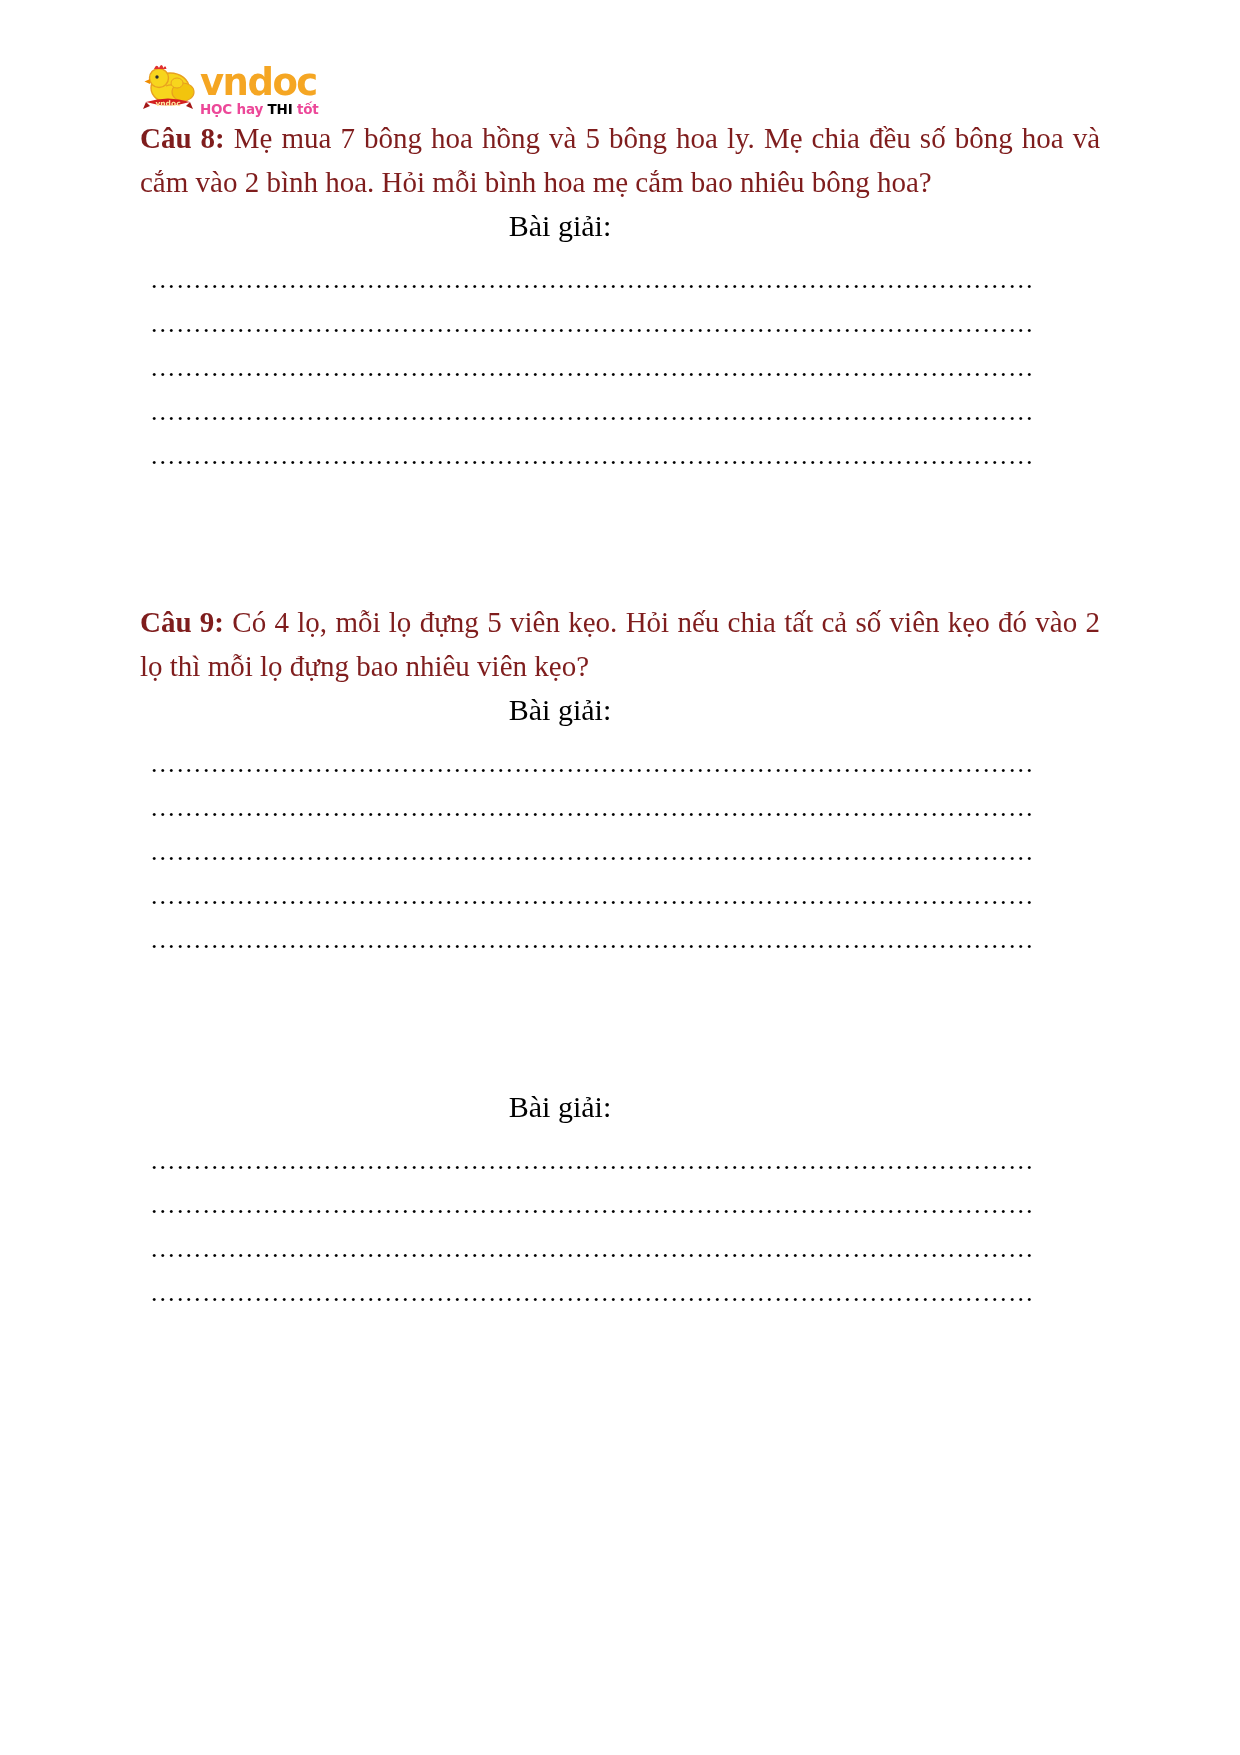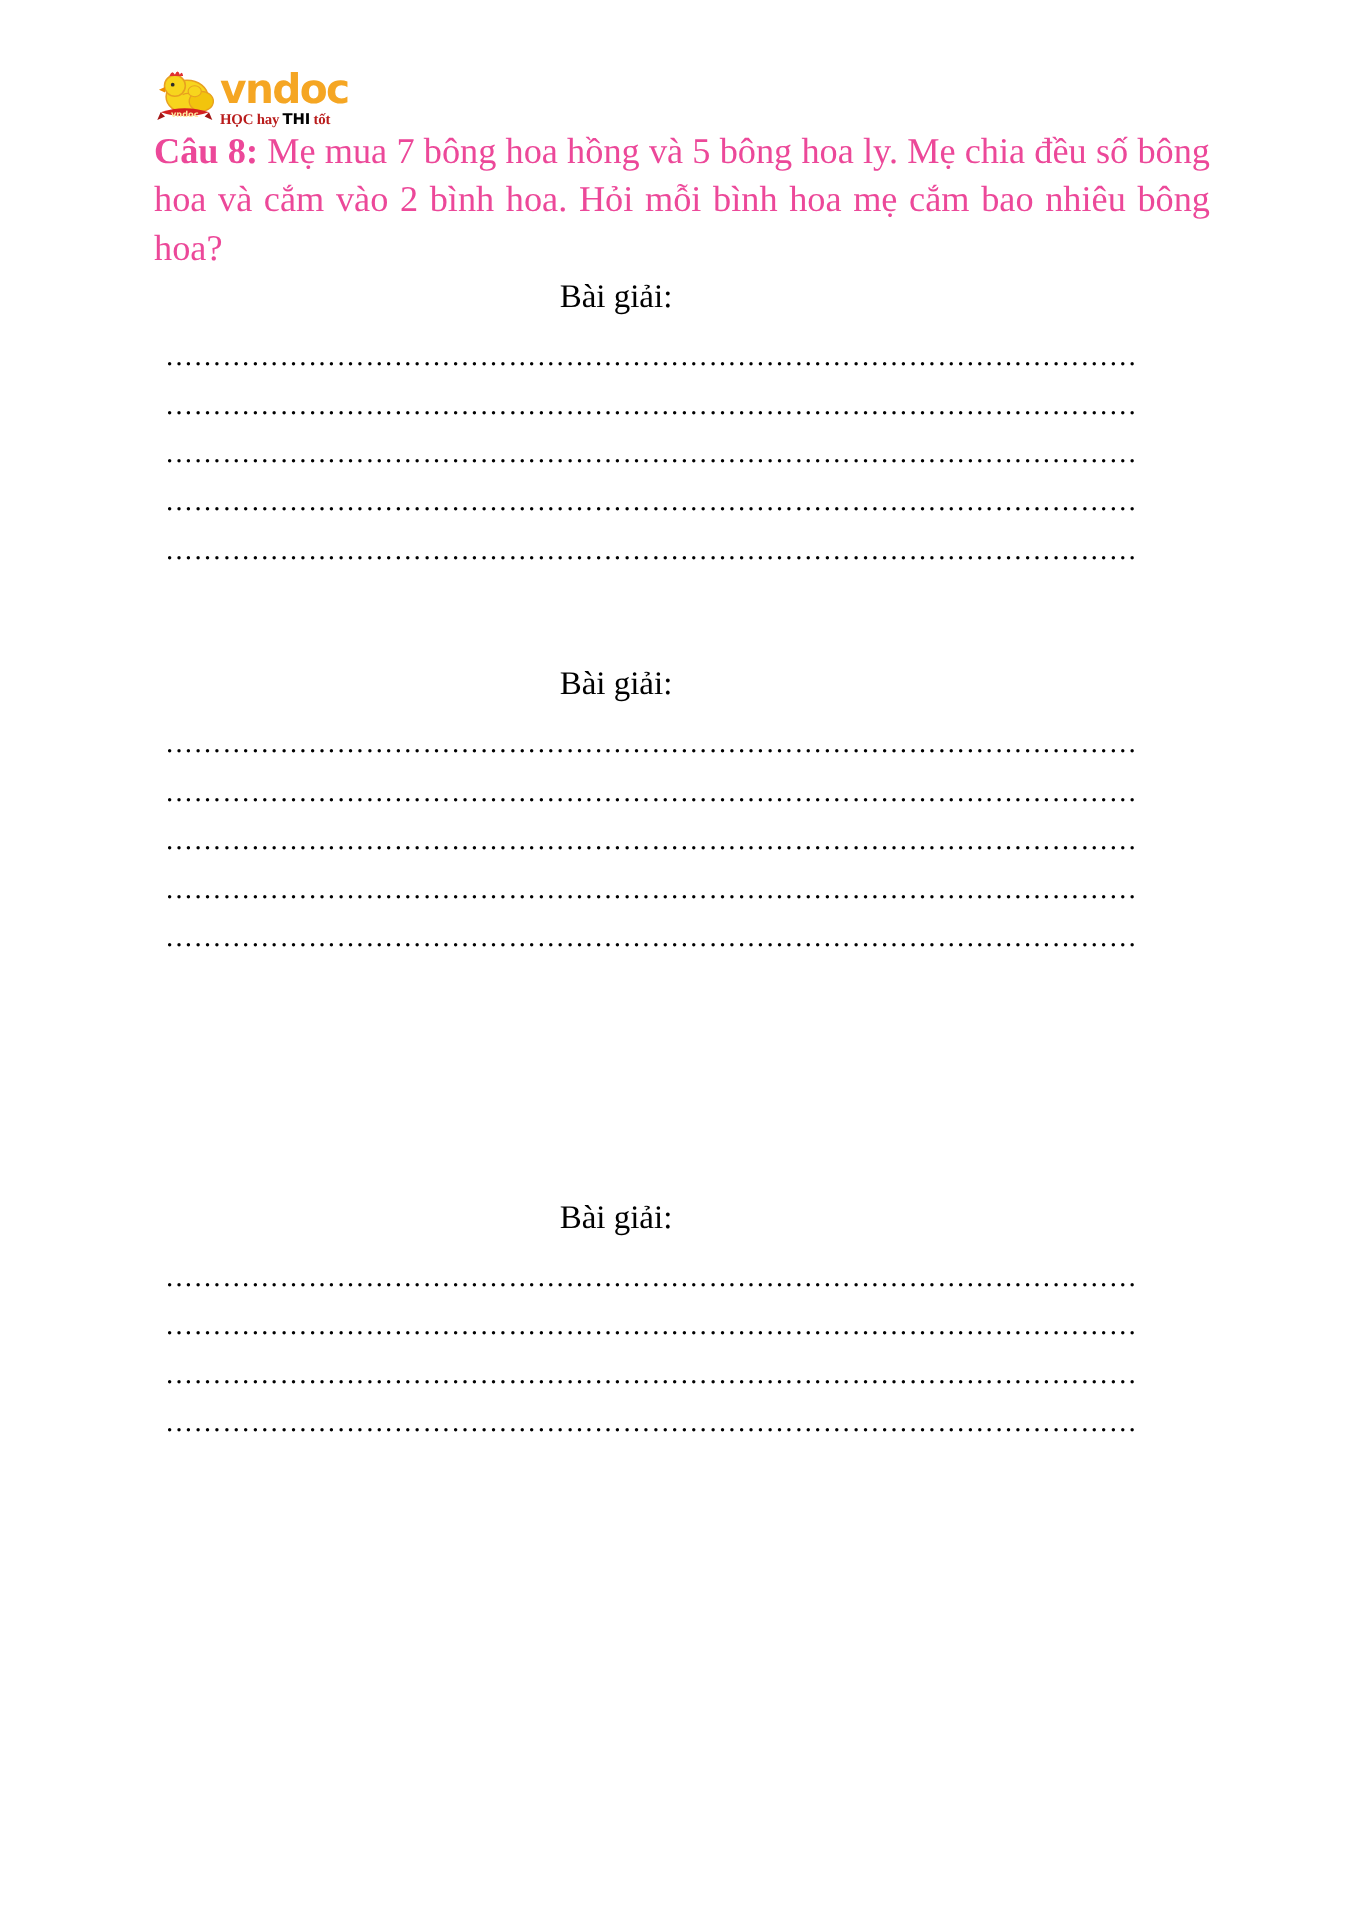--- a/index.html
+++ b/index.html
@@ -49,29 +49,29 @@
     line-height: 0.95;
   }
   .logo-tag {
     font-family: "DejaVu Sans", sans-serif;
     font-weight: bold;
     font-size: 13.5px;
     letter-spacing: -0.2px;
     margin-top: 2px;
     white-space: nowrap;
   }
-  .tag-g { color: #b91c1c; font-family: Liberation Serif, serif; }
+  .tag-g { color: #ec4899; }
   .tag-r { color: #000000; }
 
   
   .q-block { position: absolute; left: 140px; width: 960px; }
   .q-para {
-    font-size: 33px;
+    font-size: 29px;
     line-height: 44px;
-    color: #ec4899;
+    color: #7f1d1d;
     text-align: justify;
     margin: 0;
   }
   .q-label { font-weight: bold; }
   .solve-line {
     font-size: 30px;
     line-height: 44px;
     text-align: center;
     margin: 0;
     color: #000000;
@@ -141,20 +141,21 @@
     <div class="dots-group">
       <div class="dot-line">…………………………………………………………………………………………</div>
       <div class="dot-line">…………………………………………………………………………………………</div>
       <div class="dot-line">…………………………………………………………………………………………</div>
       <div class="dot-line">…………………………………………………………………………………………</div>
       <div class="dot-line">…………………………………………………………………………………………</div>
     </div>
   </div>
 
   <div class="q-block" style="top: 600px;">
+    <p class="q-para"><span class="q-label">Câu 9:</span><span> Có 4 lọ, mỗi lọ đựng 5 viên kẹo. Hỏi nếu chia tất cả số viên kẹo đó vào 2 lọ thì mỗi lọ đựng bao nhiêu viên kẹo?</span></p>
     <p class="solve-line">Bài giải:</p>
     <div class="dots-group">
       <div class="dot-line">…………………………………………………………………………………………</div>
       <div class="dot-line">…………………………………………………………………………………………</div>
       <div class="dot-line">…………………………………………………………………………………………</div>
       <div class="dot-line">…………………………………………………………………………………………</div>
       <div class="dot-line">…………………………………………………………………………………………</div>
     </div>
   </div>
 

